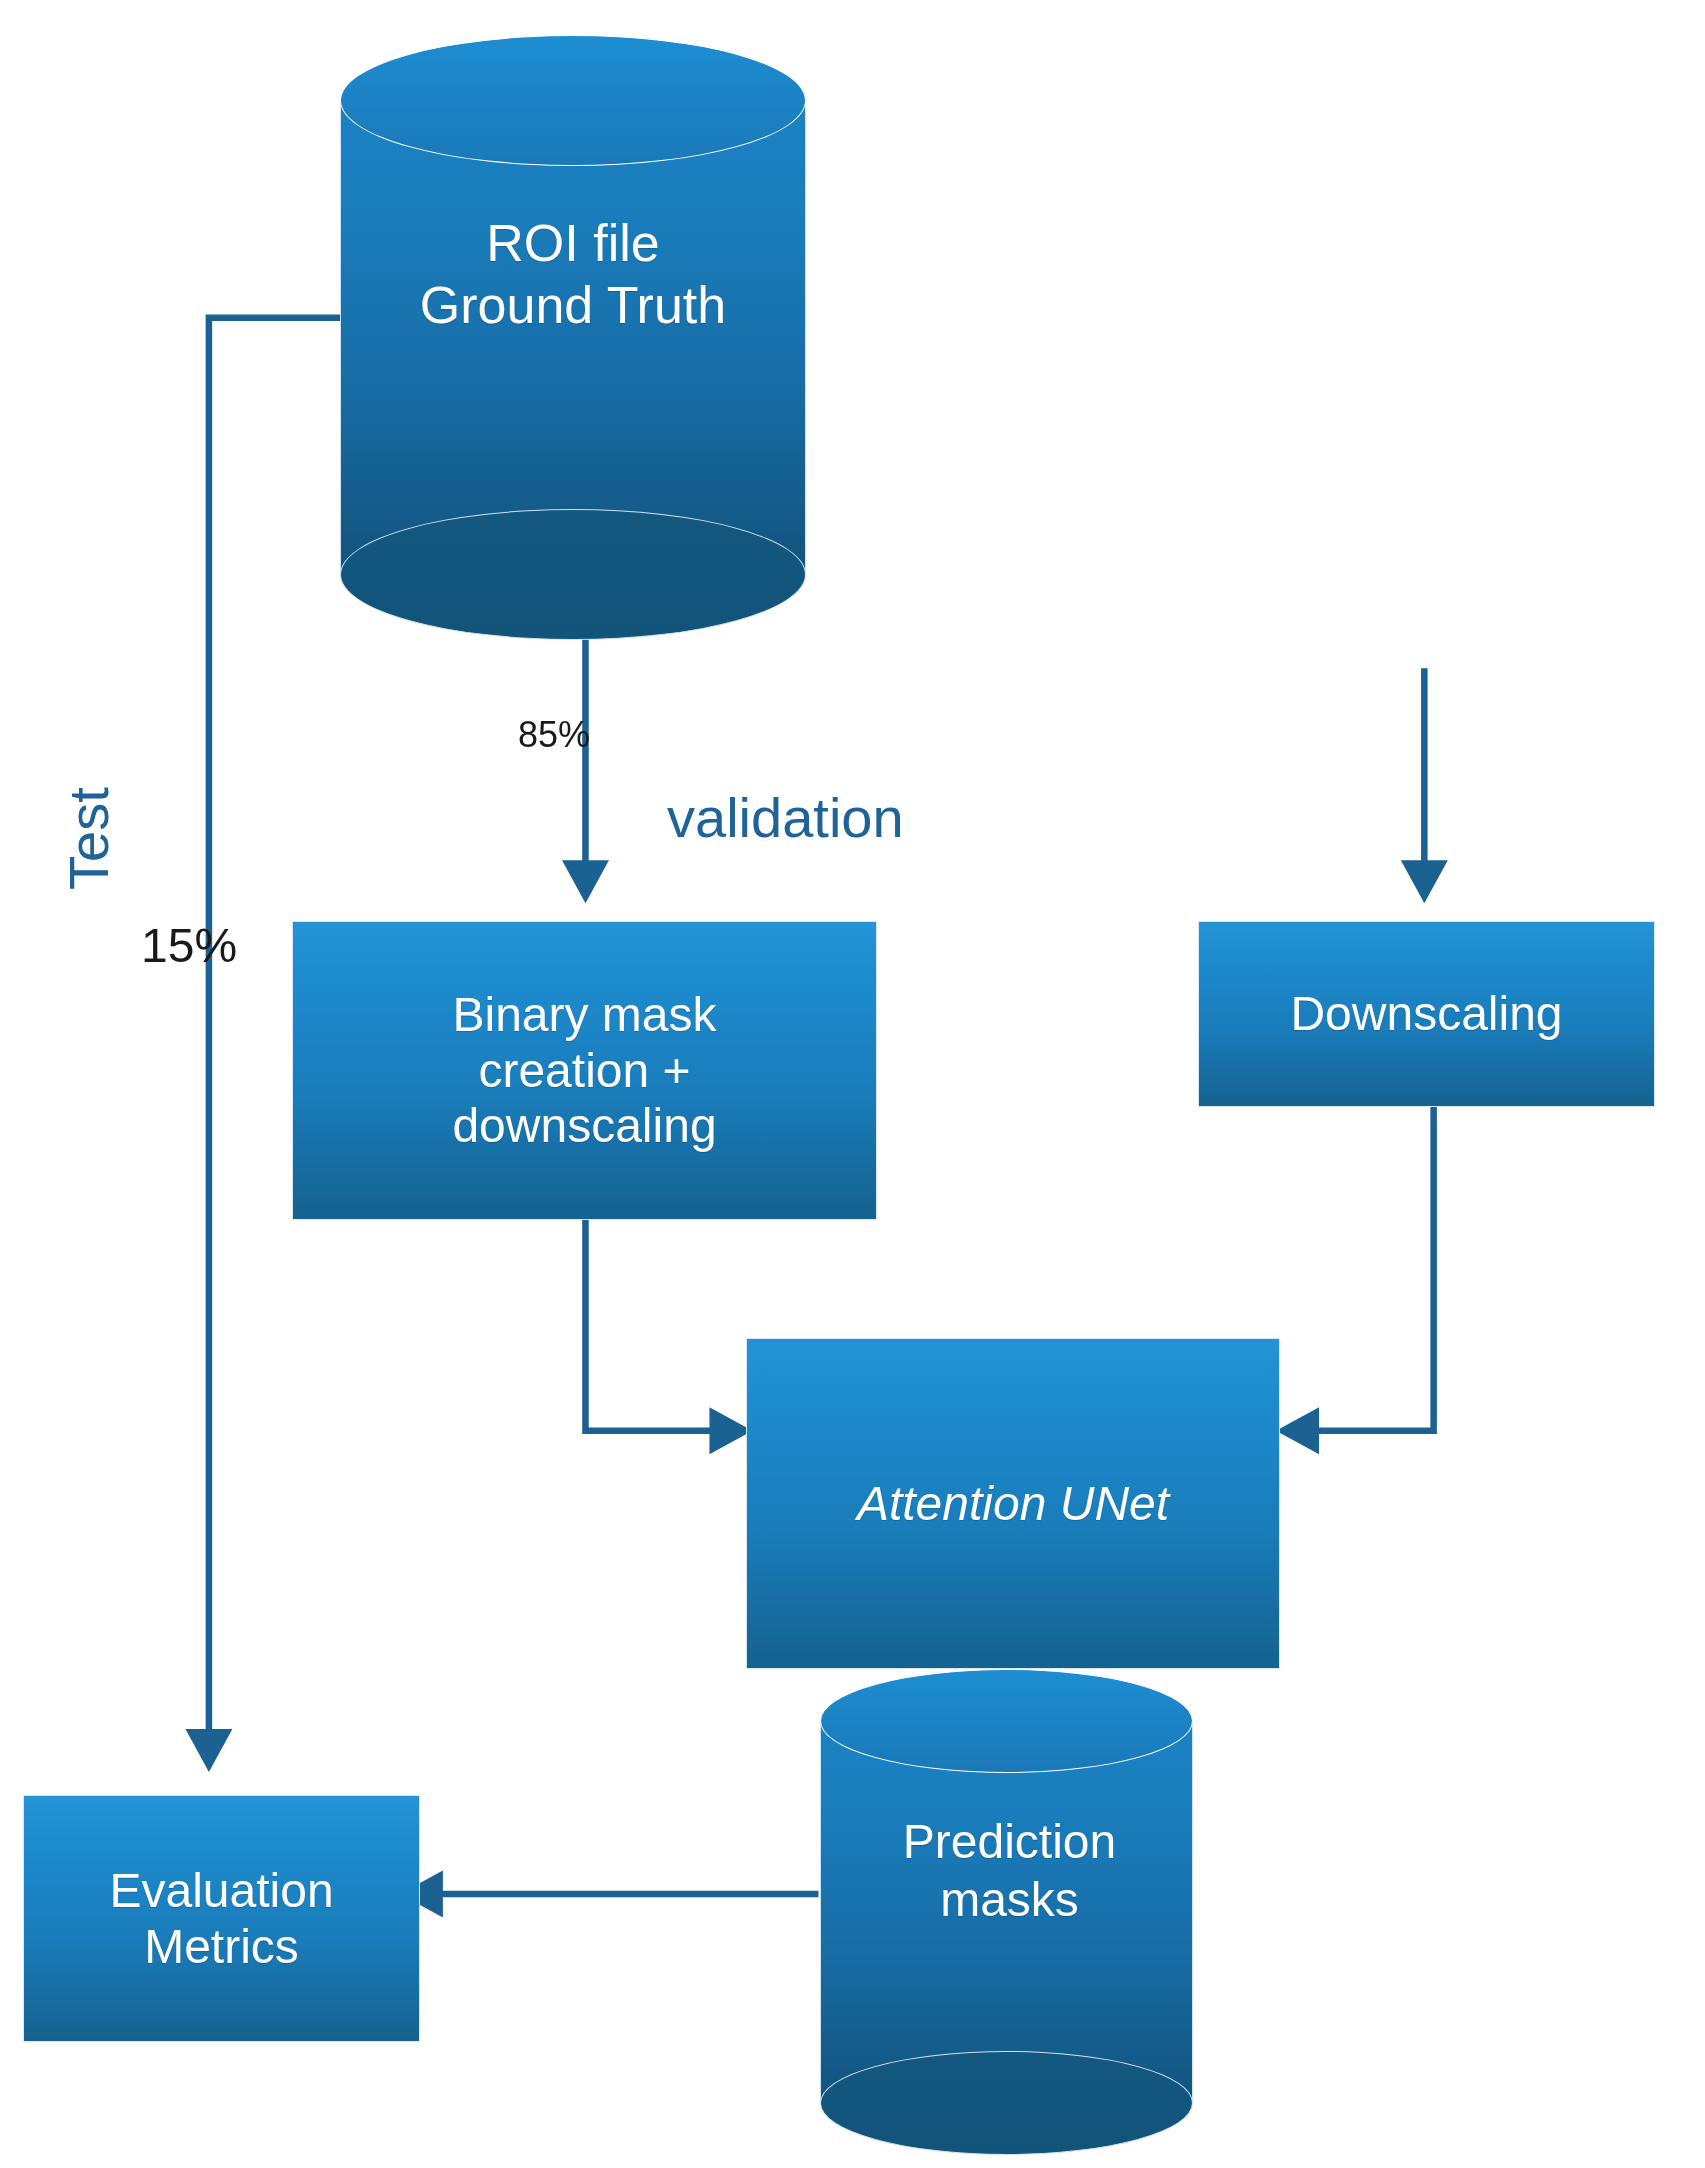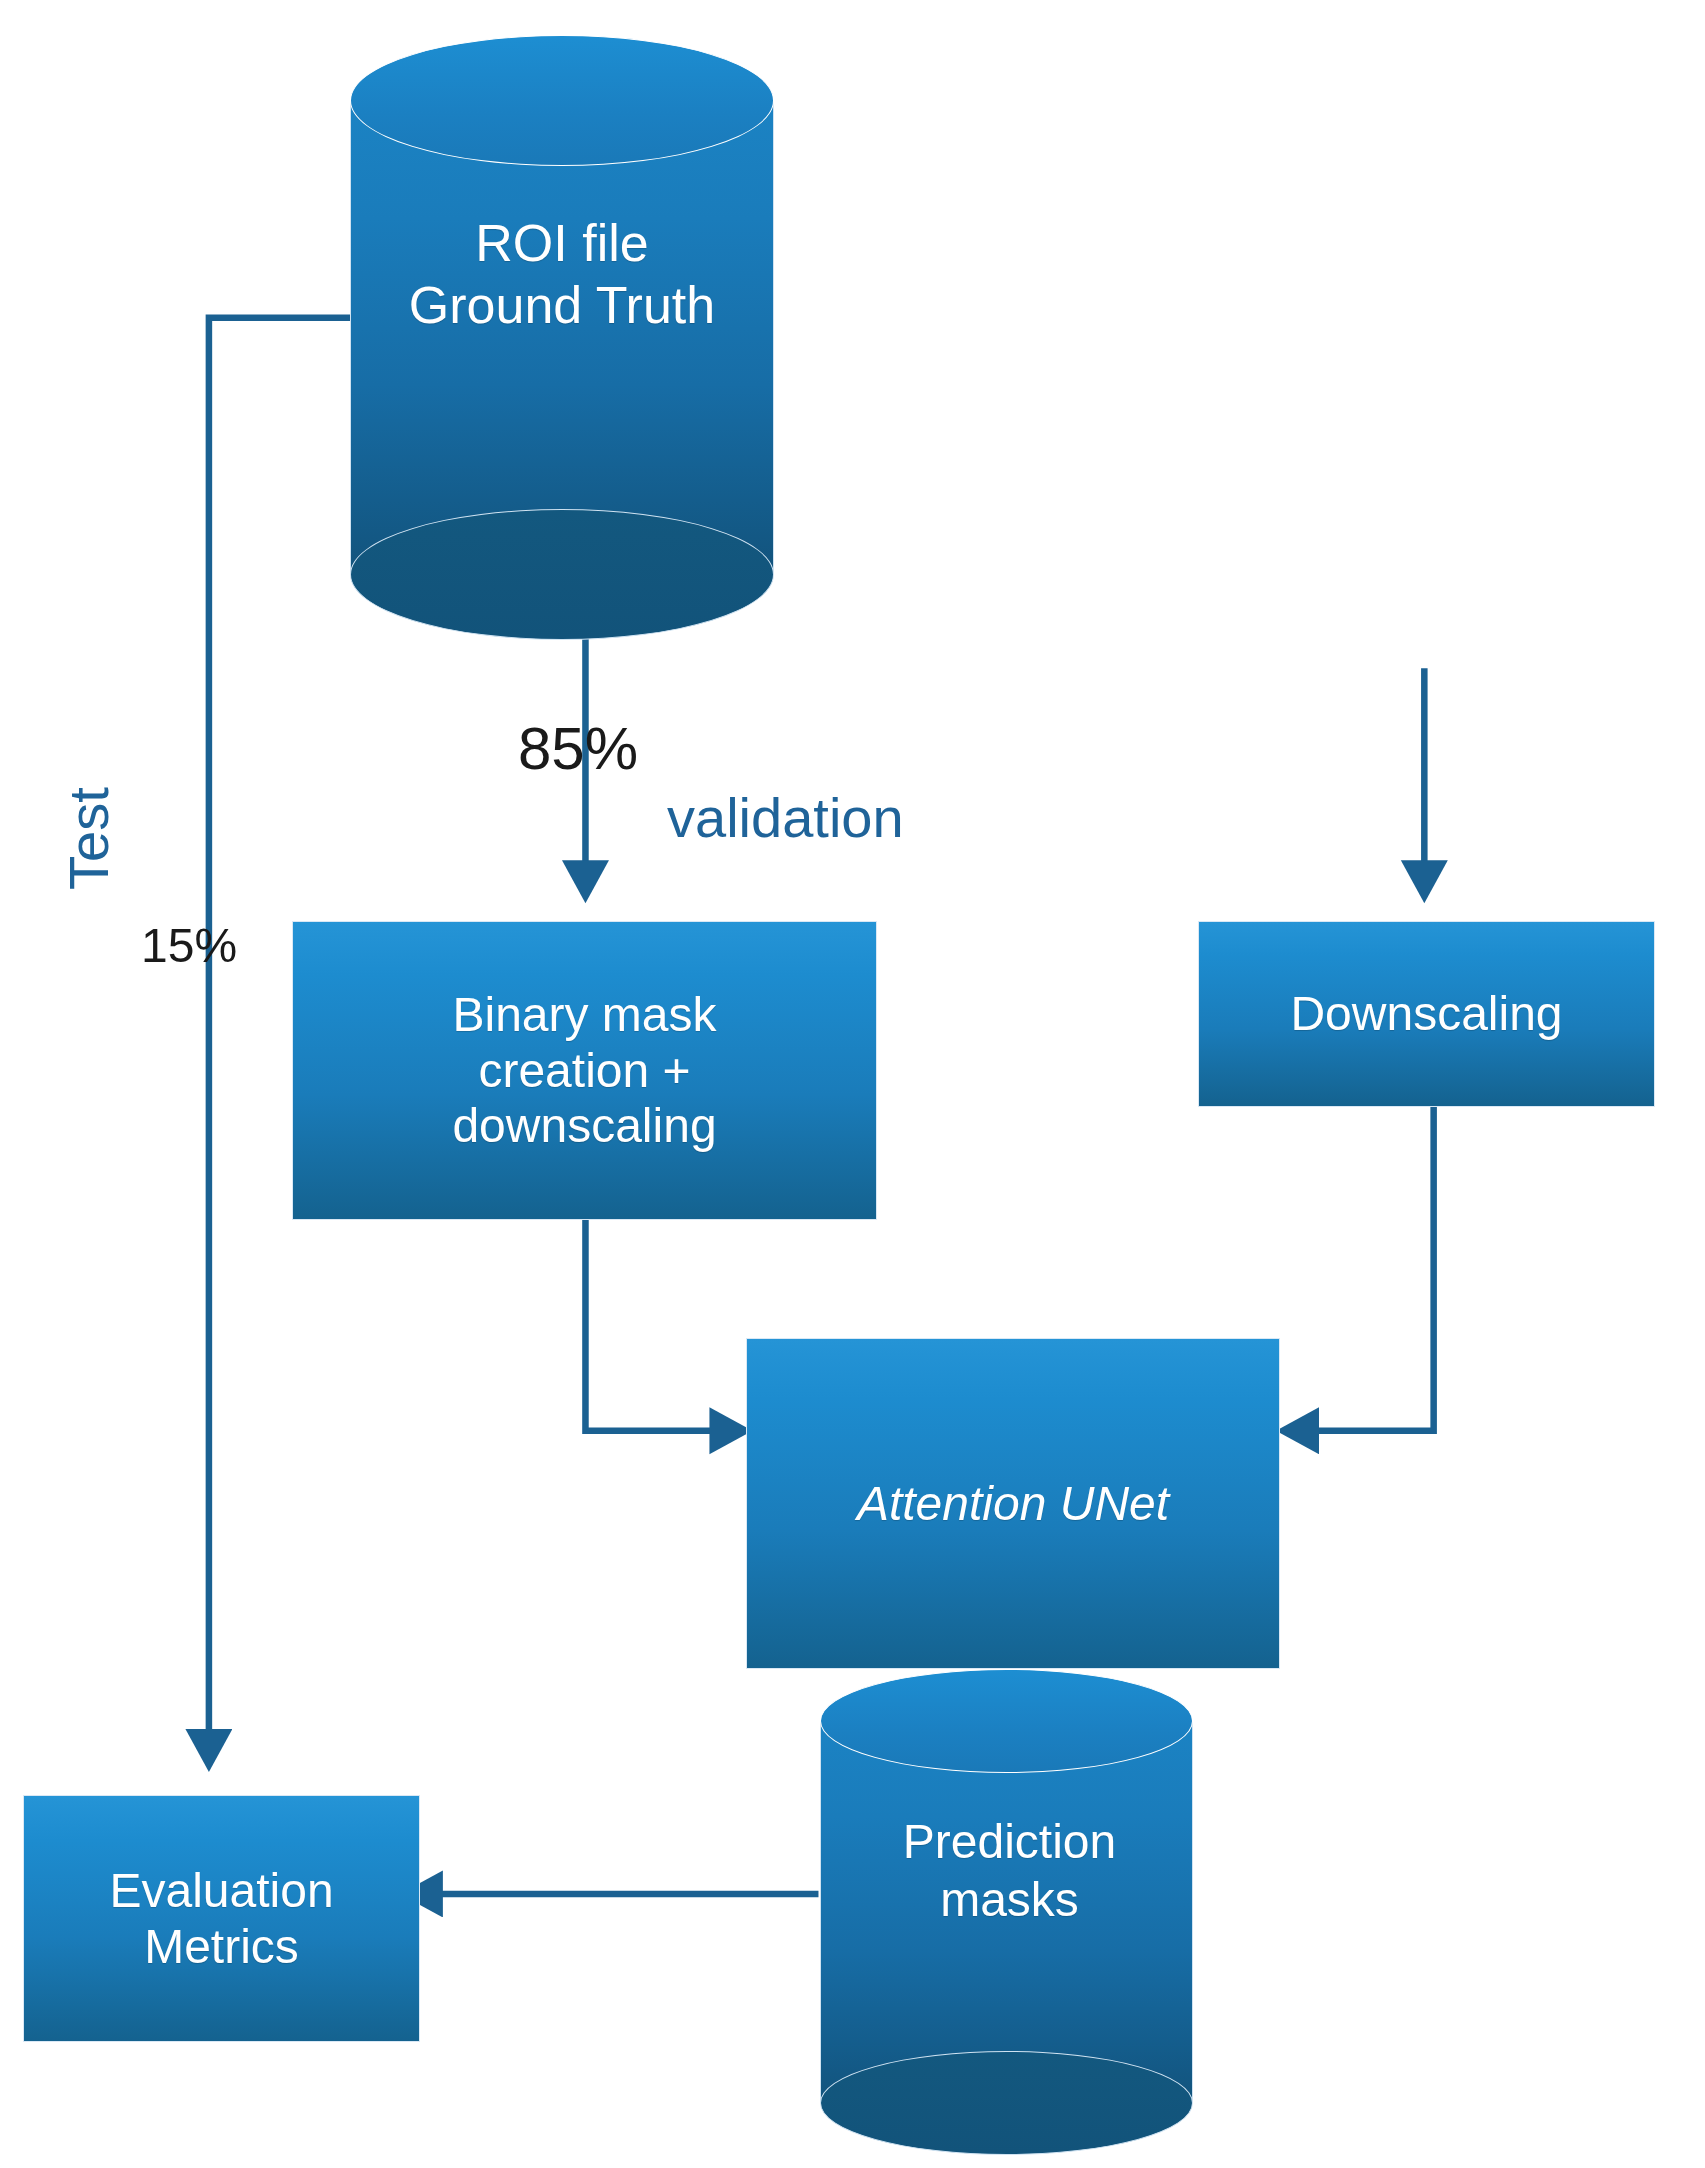--- a/index.html
+++ b/index.html
@@ -96,21 +96,21 @@
 
     <g>
       <path d="M1083,1768 L1083,1800" stroke="#1b6192" stroke-width="7" fill="none" marker-end="url(#arrHead)"></path>
     </g>
 
     <g>
       <path d="M878,2032 L468,2032" stroke="#1b6192" stroke-width="7" fill="none" marker-end="url(#arrHead)"></path>
     </g>
   </svg>
 
-  <div class="cyl" style="left:350px; top:35px; width:424px; height:571px;">
+  <div class="cyl" style="left:340px; top:35px; width:466px; height:571px;">
     <div class="body" style="top:65px;  height:474px;"></div>
     <div class="capBottom" style="top:474px; height:131px;"></div>
     <div class="capTop" style="height:131px;"></div>
     <div class="cyltext" style="top:177px; font-size:52px;">
       <div>ROI file</div>
       <div>Ground Truth</div>
     </div>
   </div>
 
 
@@ -144,21 +144,21 @@
     </div>
   </div>
 
   <div class="node boxnode" style="left:23px; top:1771px; width:397px; height:247px; font-size:48px;">
     <div class="lbl">
       <div>Evaluation</div>
       <div>Metrics</div>
     </div>
   </div>
 
-  <div class="freetext black-label" style="left:518px; top:714px; font-size:60px;">85%</div>
+  <div class="freetext black-label" style="left:518px; top:714px; font-size:36px;">85%</div>
 
   <div class="freetext blue-label" style="left:667px; top:653px; font-size:56px; line-height:1.18; text-align:center;">
     <div>validation</div>
   </div>
 
   <div class="freetext black-label" style="left:141px; top:918px; font-size:48px;">15%</div>
 
   <div class="freetext blue-label rot90" style="left:56px; top:890px; font-size:56px;">Test</div>
 
 </div>

